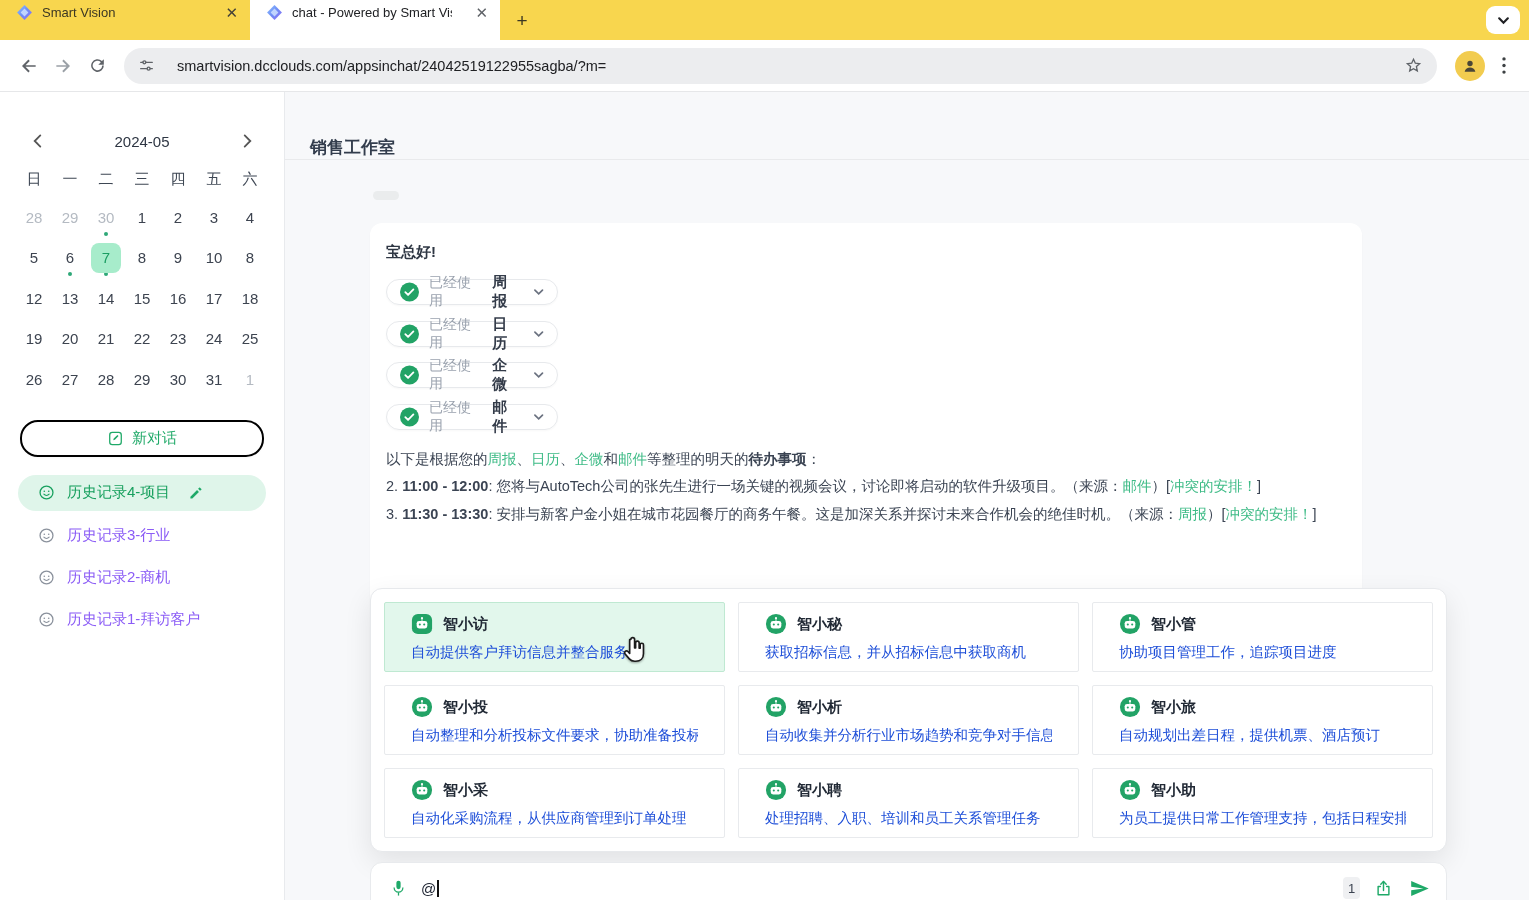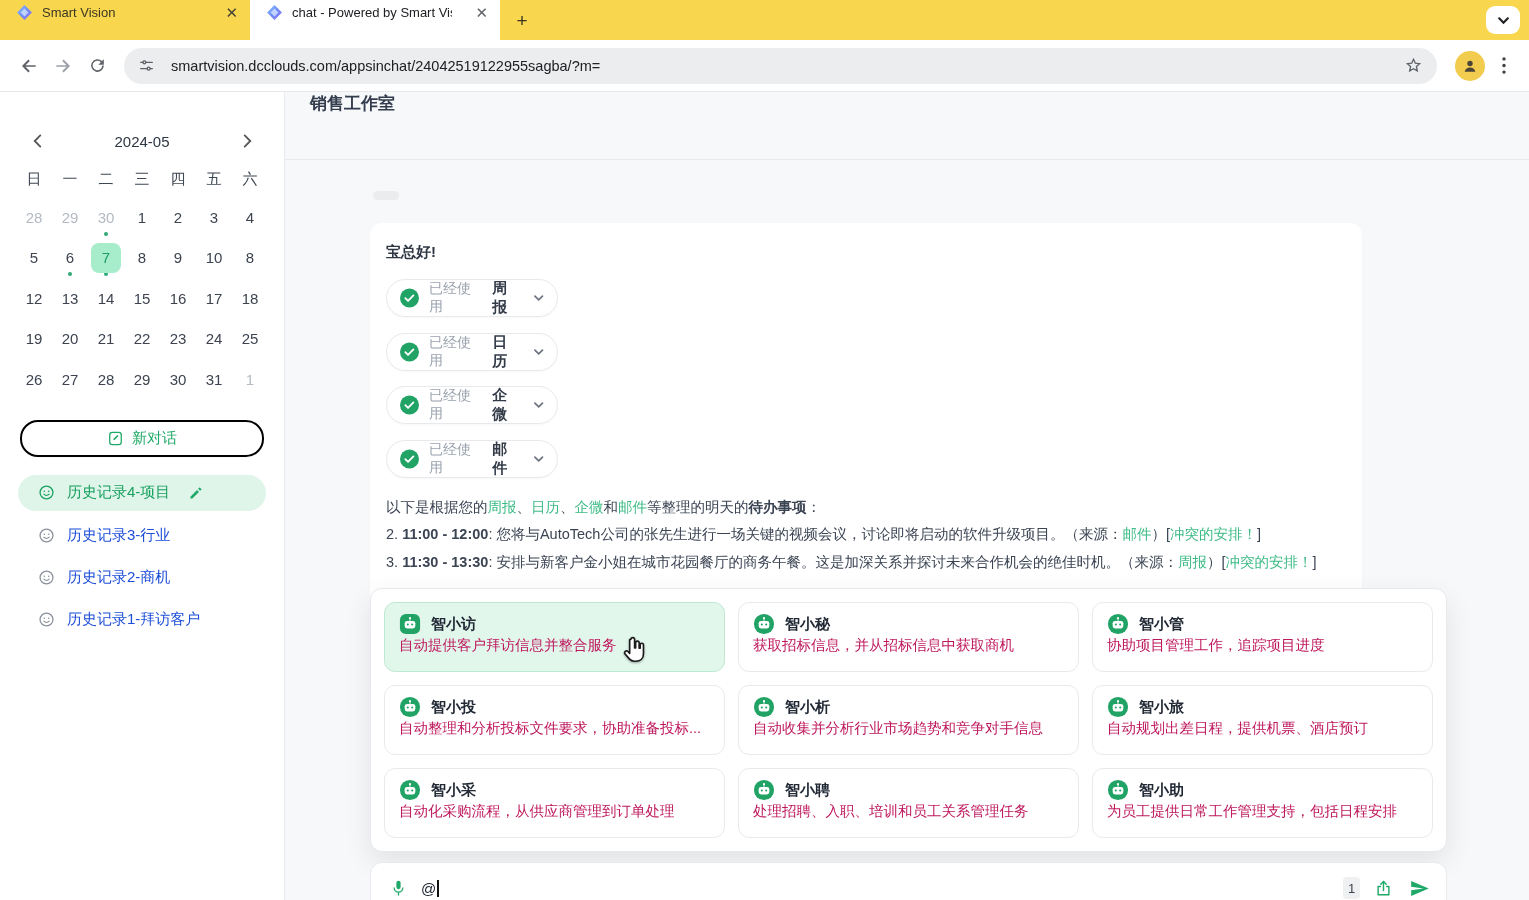--- a/index.html
+++ b/index.html
@@ -13,21 +13,21 @@
   .tab .tab-title { max-width:160px; white-space:nowrap; overflow:hidden; }
   .tab-inactive { width:250px; }
   .tab-active { width:250px; background:#fff; border-radius:12px 12px 0 0; color:#202124; }
   .tab-close { font-size:15px; color:#454236; margin-left:auto; cursor:default; line-height:1; }
   .tab-active .tab-close { color:#5F6368; }
   .newtab { width:28px; height:28px; margin:0 0 5px 8px; display:flex; align-items:center; justify-content:center; font-size:19px; color:#3B3723; border-radius:50%; }
   .tab-strip-chevron { position:absolute; right:9px; top:6px; width:34px; height:28px; background:#fff; border-radius:9px; display:flex; align-items:center; justify-content:center; color:#202124; }
 
   .toolbar { position:absolute; left:0; top:40px; width:1529px; height:52px; background:#fff; display:flex; align-items:center; padding:0 12px; border-bottom:1px solid #E6E7E9; }
   .nav-ic { width:34px; height:34px; display:flex; align-items:center; justify-content:center; border-radius:50%; }
-  .urlbar { flex:1; height:36px; margin:0 12px 0 10px; background:#ECEDEF; border-radius:18px; display:flex; align-items:center; padding:0 14px; gap:16px; }
+  .urlbar { flex:1; height:36px; margin:0 12px 0 10px; background:#ECEDEF; border-radius:18px; display:flex; align-items:center; padding:0 14px; gap:22px; }
   .url-text { flex:1; font-size:14.5px; color:#202124; white-space:nowrap; overflow:hidden; }
   .avatar { width:30px; height:30px; border-radius:50%; background:#F2CC4F; display:flex; align-items:center; justify-content:center; margin:0 6px; }
   .menu-dots { width:26px; height:30px; display:flex; align-items:center; justify-content:center; }
 
   
   .sidebar { position:absolute; left:0; top:92px; width:285px; height:808px; background:#fff; border-right:1px solid #E8EAED; }
   .side-logo { display:flex; align-items:center; gap:14px; margin:26px 0 0 20px; }
   .side-logo-badge { width:42px; height:42px; border:1px solid #ECEDF1; border-radius:11px; display:flex; align-items:center; justify-content:center; box-shadow:0 1px 2px rgba(0,0,0,.04); }
   .side-logo-title { font-size:19px; font-weight:bold; color:#1F2530; }
 
@@ -41,51 +41,51 @@
   .cal-days { margin-top:6px; grid-auto-rows:40.5px; }
   .cal-day { position:relative; height:40.5px; color:#3D4450; }
   .cal-day span { position:relative; z-index:1; min-width:30px; height:30px; display:flex; align-items:center; justify-content:center; border-radius:8px; }
   .cal-day.muted { color:#B4BAC2; }
   .cal-day.sel span { background:#A7ECCB; color:#1B9D62; }
   .cal-dot { position:absolute; left:50%; bottom:2px; transform:translateX(-50%); width:4px; height:4px; border-radius:50%; background:#2FA878; }
 
   .new-chat { margin:20px 20px 0; height:37px; border:2px solid #000000; border-radius:18px; display:flex; align-items:center; justify-content:center; gap:8px; color:#1FA968; font-size:15px; box-shadow:0 1px 2px rgba(0,0,0,.03); }
 
   .hist { margin-top:18px; }
-  .hist-item { display:flex; align-items:center; gap:12px; height:42px; padding:0 20px 0 38px; font-size:15px; color:#1d4ed8; }
+  .hist-item { display:flex; align-items:center; gap:12px; height:42px; padding:0 20px 0 38px; font-size:15px; color:#8b5cf6; }
   .hist-item svg.chat-ic { color:#8A919C; flex:none; }
   .hist-item.active { background:#DFF5EA; border-radius:18px; margin:0 18px 4px; height:36px; padding:0 12px 0 20px; color:#17A express; color:#17A05E; }
   .hist-item.active svg.chat-ic { color:#17A05E; }
   .hist-label { white-space:nowrap; }
   .hist-edit { margin-left:6px; }
 
   
   .main { position:absolute; left:285px; top:92px; width:1244px; height:808px; background:#F7F8FA; overflow:hidden; }
-  .main-head { height:68px; display:flex; align-items:flex-start; padding-left:25px; border-bottom:1px solid #E9EAEC; }
+  .main-head { height:68px; display:flex; align-items:flex-end; padding-left:25px; border-bottom:1px solid #E9EAEC; }
   .main-title { font-size:17px; font-weight:bold; color:#333D4D; }
 
   .peek { position:absolute; left:88px; top:99px; width:26px; height:9px; border-radius:6px; background:#E4E7E7; opacity:.7; }
 
   .msg-card { position:absolute; left:85px; top:131px; width:992px; height:480px; background:#fff; border-radius:12px; padding:20px 16px; box-shadow:0 1px 2px rgba(0,0,0,.03); }
   .greeting { font-size:15px; font-weight:bold; color:#2E3643; margin-bottom:17px; }
-  .used-pill { display:flex; align-items:center; gap:10px; width:172px; height:38px; margin-bottom:15.5px; border:1px solid #E7E9EC; border-radius:19px; padding:0 13px; box-shadow:0 1px 2px rgba(0,0,0,.03); }
+  .used-pill { display:flex; align-items:center; gap:10px; width:172px; height:26px; margin-bottom:15.5px; border:1px solid #E7E9EC; border-radius:19px; padding:0 13px; box-shadow:0 1px 2px rgba(0,0,0,.03); }
   .used-prefix { font-size:14px; color:#9AA2AE; }
   .used-name { font-size:15px; font-weight:bold; color:#333B49; }
   .used-chev { color:#6B7280; margin-left:2px; }
   .msg-lines { margin-top:16px; font-size:14.5px; color:#3B4453; line-height:27.6px; }
   .seg-link { color:#3DBB86; }
   .seg-bold { font-weight:bold; }
 
   .agent-panel { position:absolute; left:85px; top:496px; width:1077px; height:264px; background:#fff; border:1px solid #E7E9EC; border-radius:12px; padding:13px; box-shadow:0 10px 28px rgba(0,0,0,.09); }
   .agent-grid { display:grid; grid-template-columns:repeat(3,1fr); grid-auto-rows:70px; gap:13px; height:100%; }
-  .agent-card { border:1px solid #E8EAED; border-radius:11px; padding:10px 14px; background:#fff; overflow:hidden; }
+  .agent-card { border:1px solid #E8EAED; border-radius:2px; padding:10px 26px; background:#fff; overflow:hidden; }
   .agent-card.active { background:#E2F7EC; border-color:#BfE9D2; border-color:#BFE9D2; }
   .agent-head { display:flex; align-items:center; gap:10px; }
   .agent-name { font-size:15px; font-weight:bold; color:#222A36; }
-  .agent-desc { margin-top:1px; font-size:14.5px; color:#be185d; white-space:nowrap; overflow:hidden; }
+  .agent-desc { margin-top:8px; font-size:14.5px; color:#1d4ed8; white-space:nowrap; overflow:hidden; }
 
   .input-bar { position:absolute; left:85px; top:770px; width:1077px; height:52px; background:#fff; border:1px solid #E8EAED; border-radius:12px; display:flex; align-items:center; padding:0 14px; gap:10px; }
   .input-text { flex:1; font-size:15px; color:#202634; display:flex; align-items:center; }
   .caret { display:inline-block; width:1.5px; height:17px; background:#111; margin-left:1px; }
   .count-badge { min-width:17px; height:22px; background:#EFF0F2; border-radius:4px; display:flex; align-items:center; justify-content:center; font-size:13px; color:#3B4350; padding:0 4px; }
   .inp-ic { width:26px; height:26px; display:flex; align-items:center; justify-content:center; }
 
   .cursor { position:absolute; left:620px; top:636px; width:28px; height:28px; z-index:50; filter:drop-shadow(0 1px 1px rgba(0,0,0,.35)); }
 </style>
 </head>

